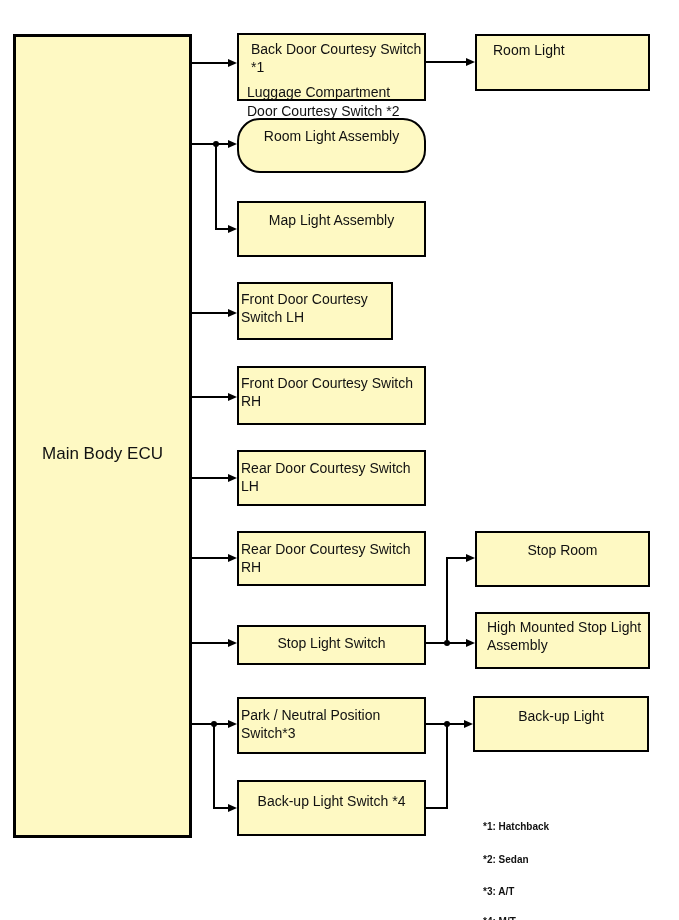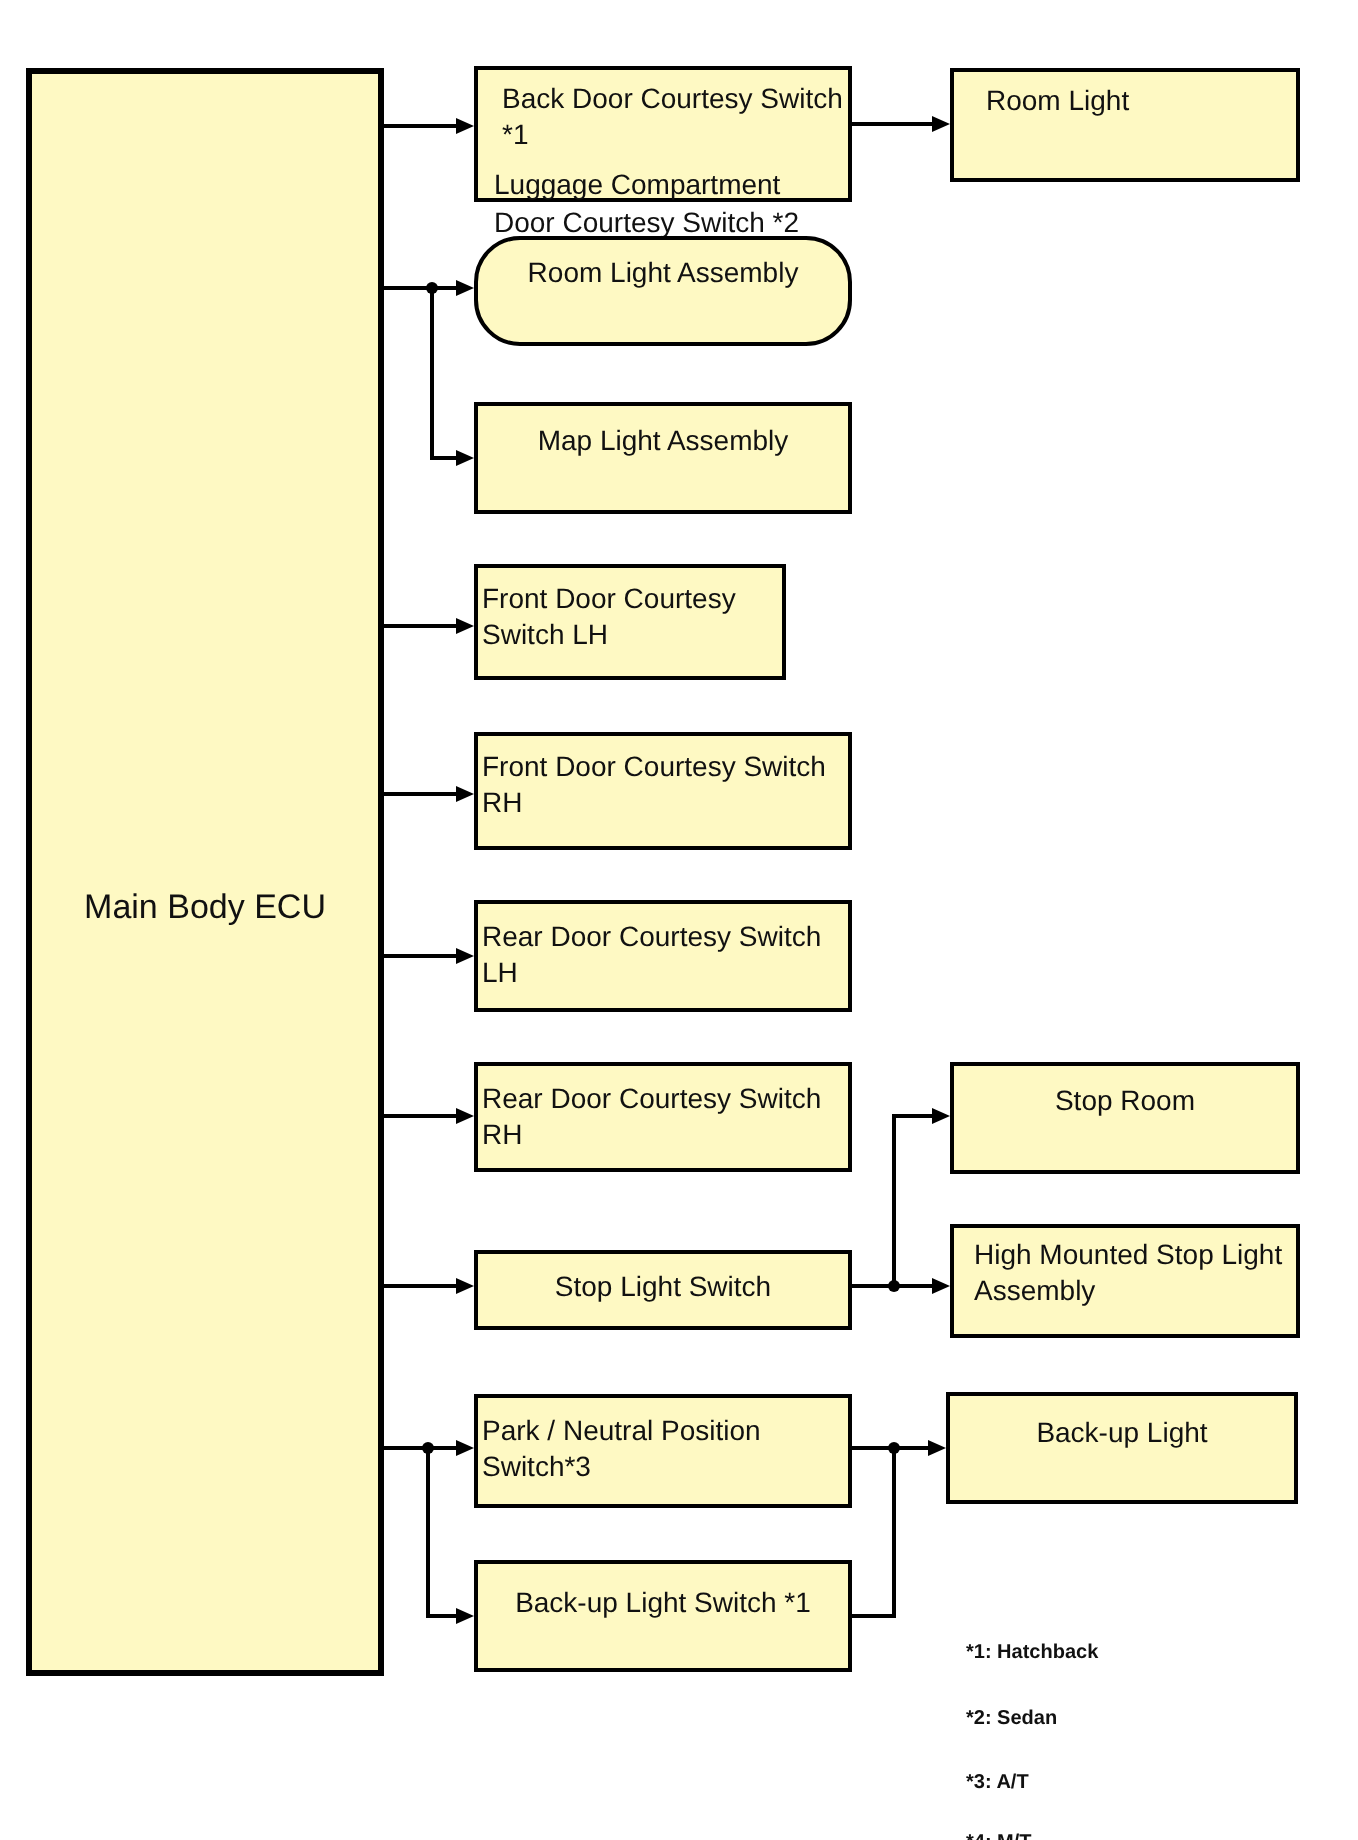--- a/index.html
+++ b/index.html
@@ -77,21 +77,21 @@
 
   <div class="box tc" style="left:237px;top:615px;width:189px;height:40px;padding-top:7px;margin-top:10px;">
     <span>Stop Light Switch</span>
   </div>
 
   <div class="box" style="left:237px;top:697px;width:189px;height:57px;padding:7px 0 0 2px;">
     <span>Park / Neutral Position Switch*3</span>
   </div>
 
   <div class="box tc" style="left:237px;top:780px;width:189px;height:56px;padding-top:10px;">
-    <span>Back-up Light Switch *1</span>
+    <span>Back-up Light Switch *4</span>
   </div>
 
   <div class="box" style="left:475px;top:34px;width:175px;height:57px;padding:5px 0 0 16px;">
     <div>Room Light</div>
   </div>
 
   <div class="box tc" style="left:475px;top:531px;width:175px;height:56px;padding-top:8px;">
     <span>Stop Room</span>
   </div>
 

